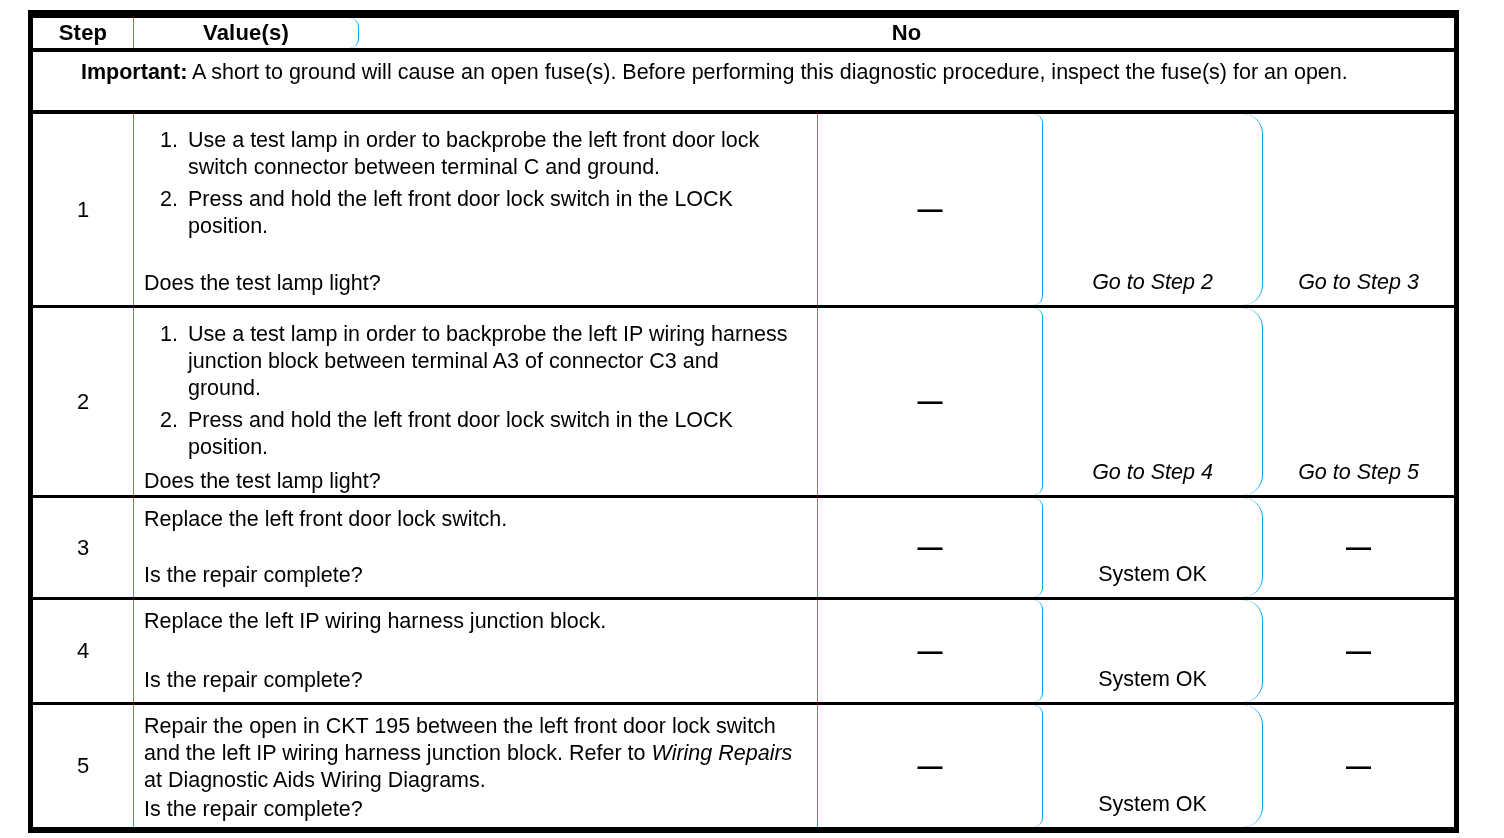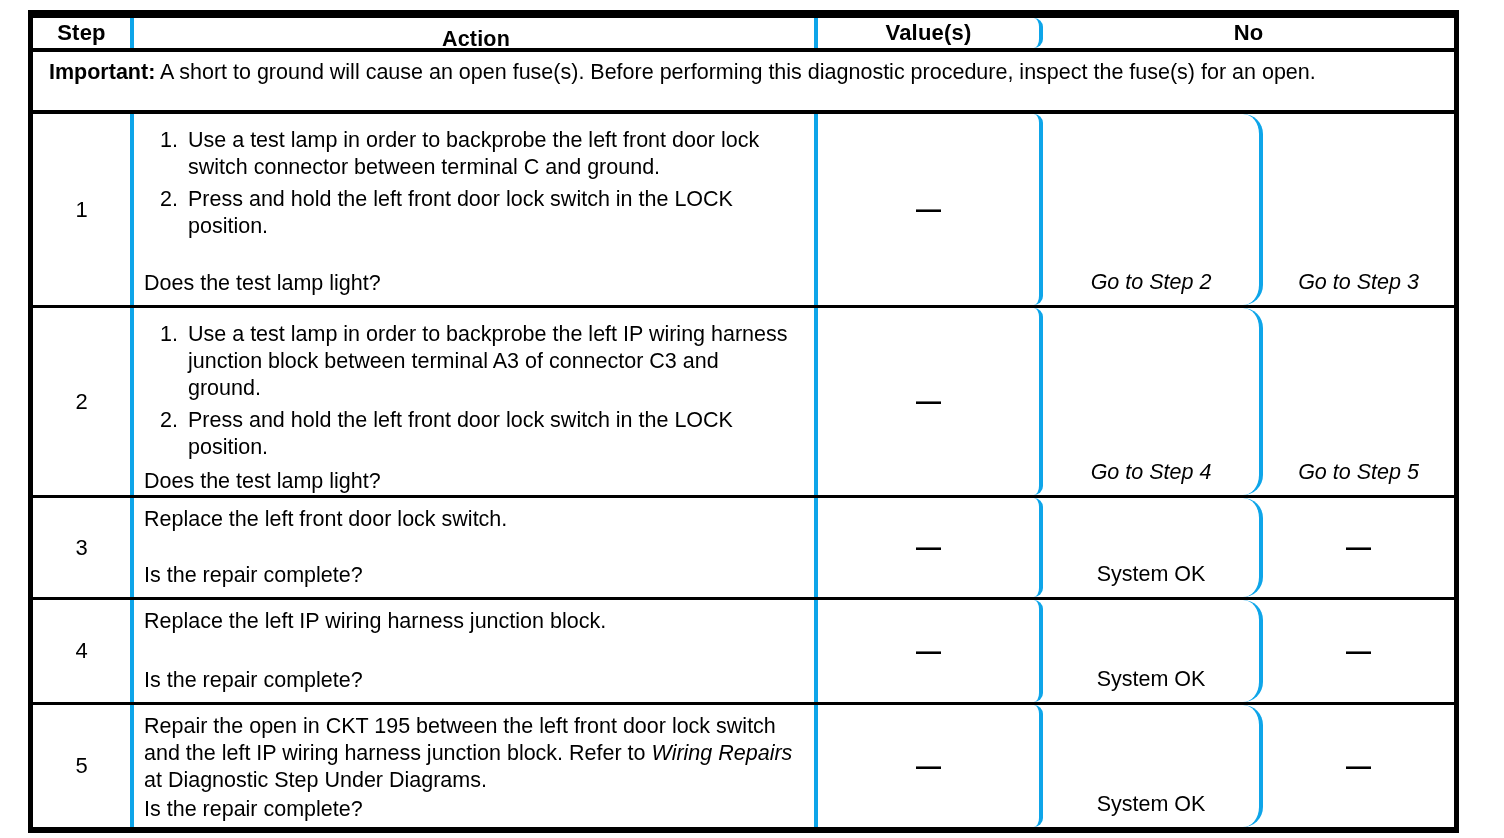--- a/index.html
+++ b/index.html
@@ -23,38 +23,39 @@
   .row:last-child { border-bottom: none; }
 
   .header-row { height: 34px; border-bottom-width: 4px; }
   .important-row { height: 62px; border-bottom-width: 4px; }
   .r1 { height: 194px; }
   .r2 { height: 190px; }
   .r3 { height: 102px; }
   .r4 { height: 105px; }
   .r5 { height: 122px; }
 
-  .cell { border-right: 4px solid #0ea5e9; height: 100%; }
+  .cell { border-right: 1px solid #0ea5e9; height: 100%; }
   .cell:last-child { border-right: none; }
   .c-step  { width: 101px; flex: none; }
   .c-action{ width: 684px; flex: none; }
   .c-value { width: 225px; flex: none; border-radius: 9px; }
   .c-yes   { width: 220px; flex: none; }
   .c-no    { flex: 1; }
 
   .header-cell {
     display: flex; align-items: center; justify-content: center;
     font-weight: bold; font-size: 22px; letter-spacing: 0.2px;
   }
 
   .important-cell {
     width: 100%;
     padding: 6px 0 4px 16px;
     font-size: 21.5px;
     line-height: 28px;
+    margin-left: 32px;
   }
   .bold { font-weight: bold; }
 
   .step-num {
     display: flex; align-items: center; justify-content: center;
     font-size: 22px;
   }
 
   .c-action {
     display: flex; flex-direction: column; justify-content: space-between;
@@ -79,21 +80,20 @@
   .dash { font-size: 25px; font-weight: bold; line-height: 1; }
   .goto { font-style: italic; }
 </style>
 </head>
 <body>
 
 <div class="dtable">
 
   <div class="row header-row">
     <div class="cell c-step header-cell">Step</div>
-    <div class="cell c-action header-cell">Action</div>
     <div class="cell c-value header-cell">Value(s)</div>
     <div class="cell c-no header-cell">No</div>
   </div>
 
   <div class="row important-row">
     <div class="cell important-cell">
       <span class="bold">Important:</span><span> A short to ground will cause an open fuse(s). Before performing this diagnostic procedure, inspect the fuse(s) for an open.</span>
     </div>
   </div>
 
@@ -180,21 +180,21 @@
       </div>
     <div class="cell c-no mid">
         <span class="dash">—</span>
       </div>
   </div>
 
   <div class="row r5">
     <div class="cell c-step step-num">5</div>
     <div class="cell c-action">
       <div class="atext">
-        <span>Repair the open in CKT 195 between the left front door lock switch and the left IP wiring harness junction block. Refer to </span><span class="it">Wiring Repairs</span><span> at Diagnostic Step Under Diagrams.</span>
+        <span>Repair the open in CKT 195 between the left front door lock switch and the left IP wiring harness junction block. Refer to </span><span class="it">Wiring Repairs</span><span> at Diagnostic Aids Wiring Diagrams.</span>
       </div>
       <div class="question">Is the repair complete?</div>
     </div>
     <div class="cell c-value mid">
         <span class="dash">—</span>
       </div>
     <div class="cell c-yes bot">
         <span>System OK</span>
       </div>
     <div class="cell c-no mid">

